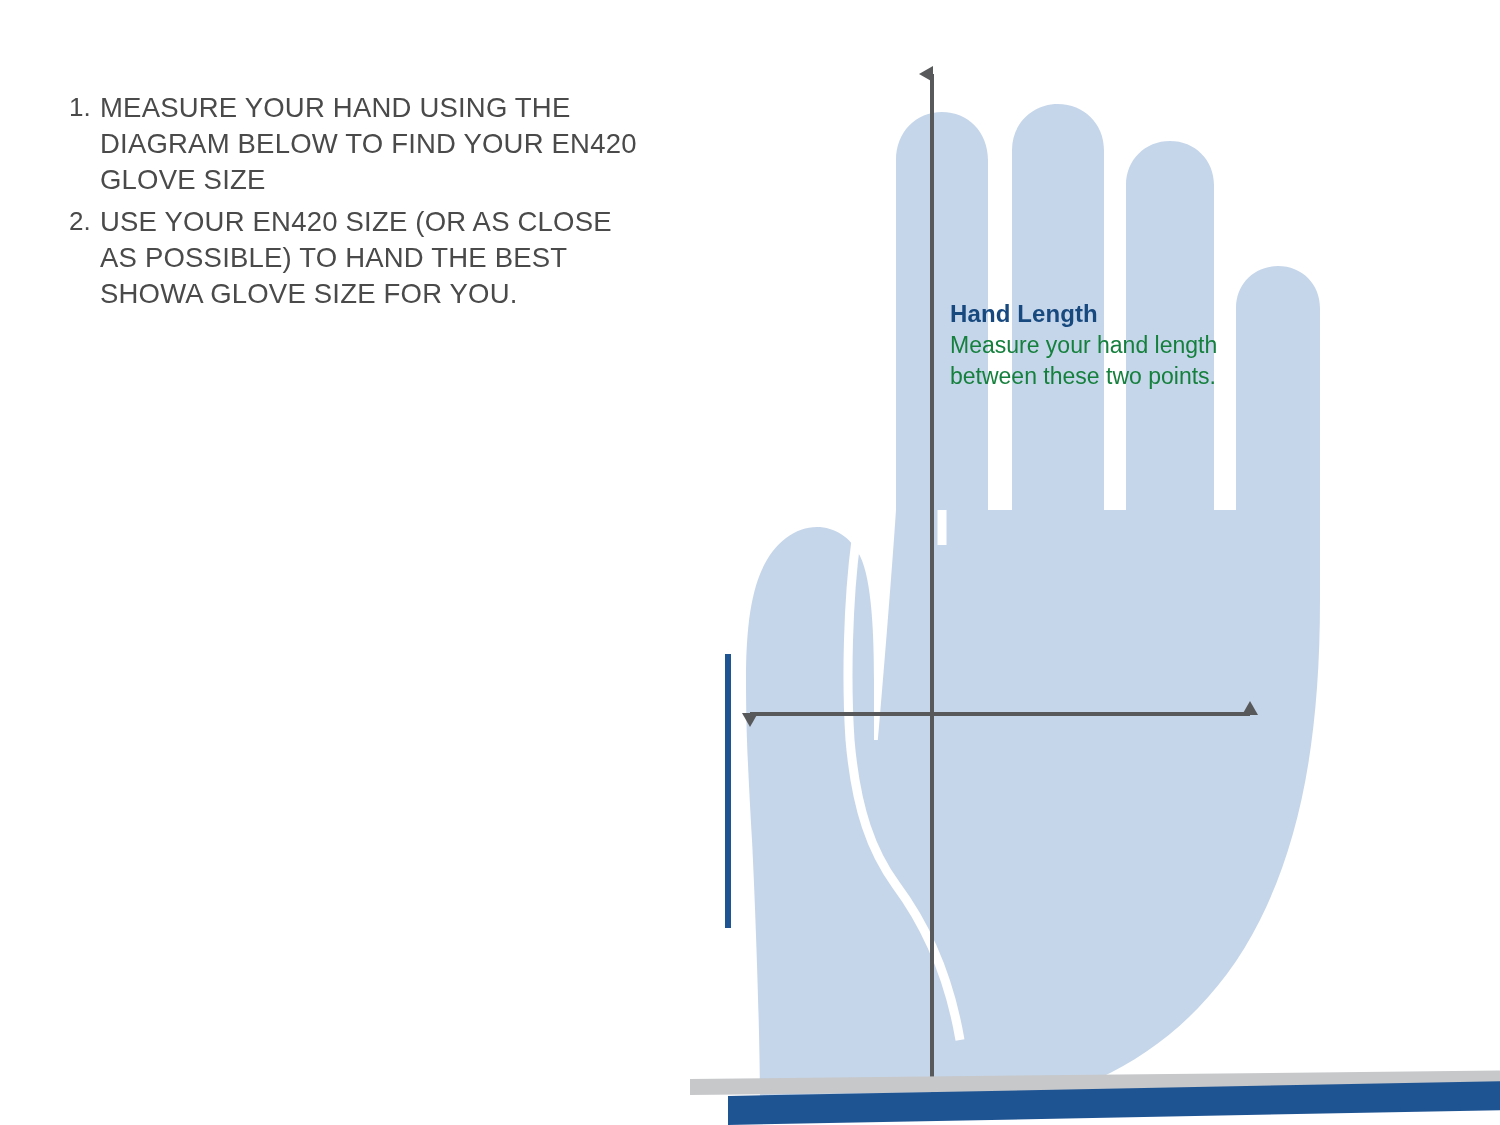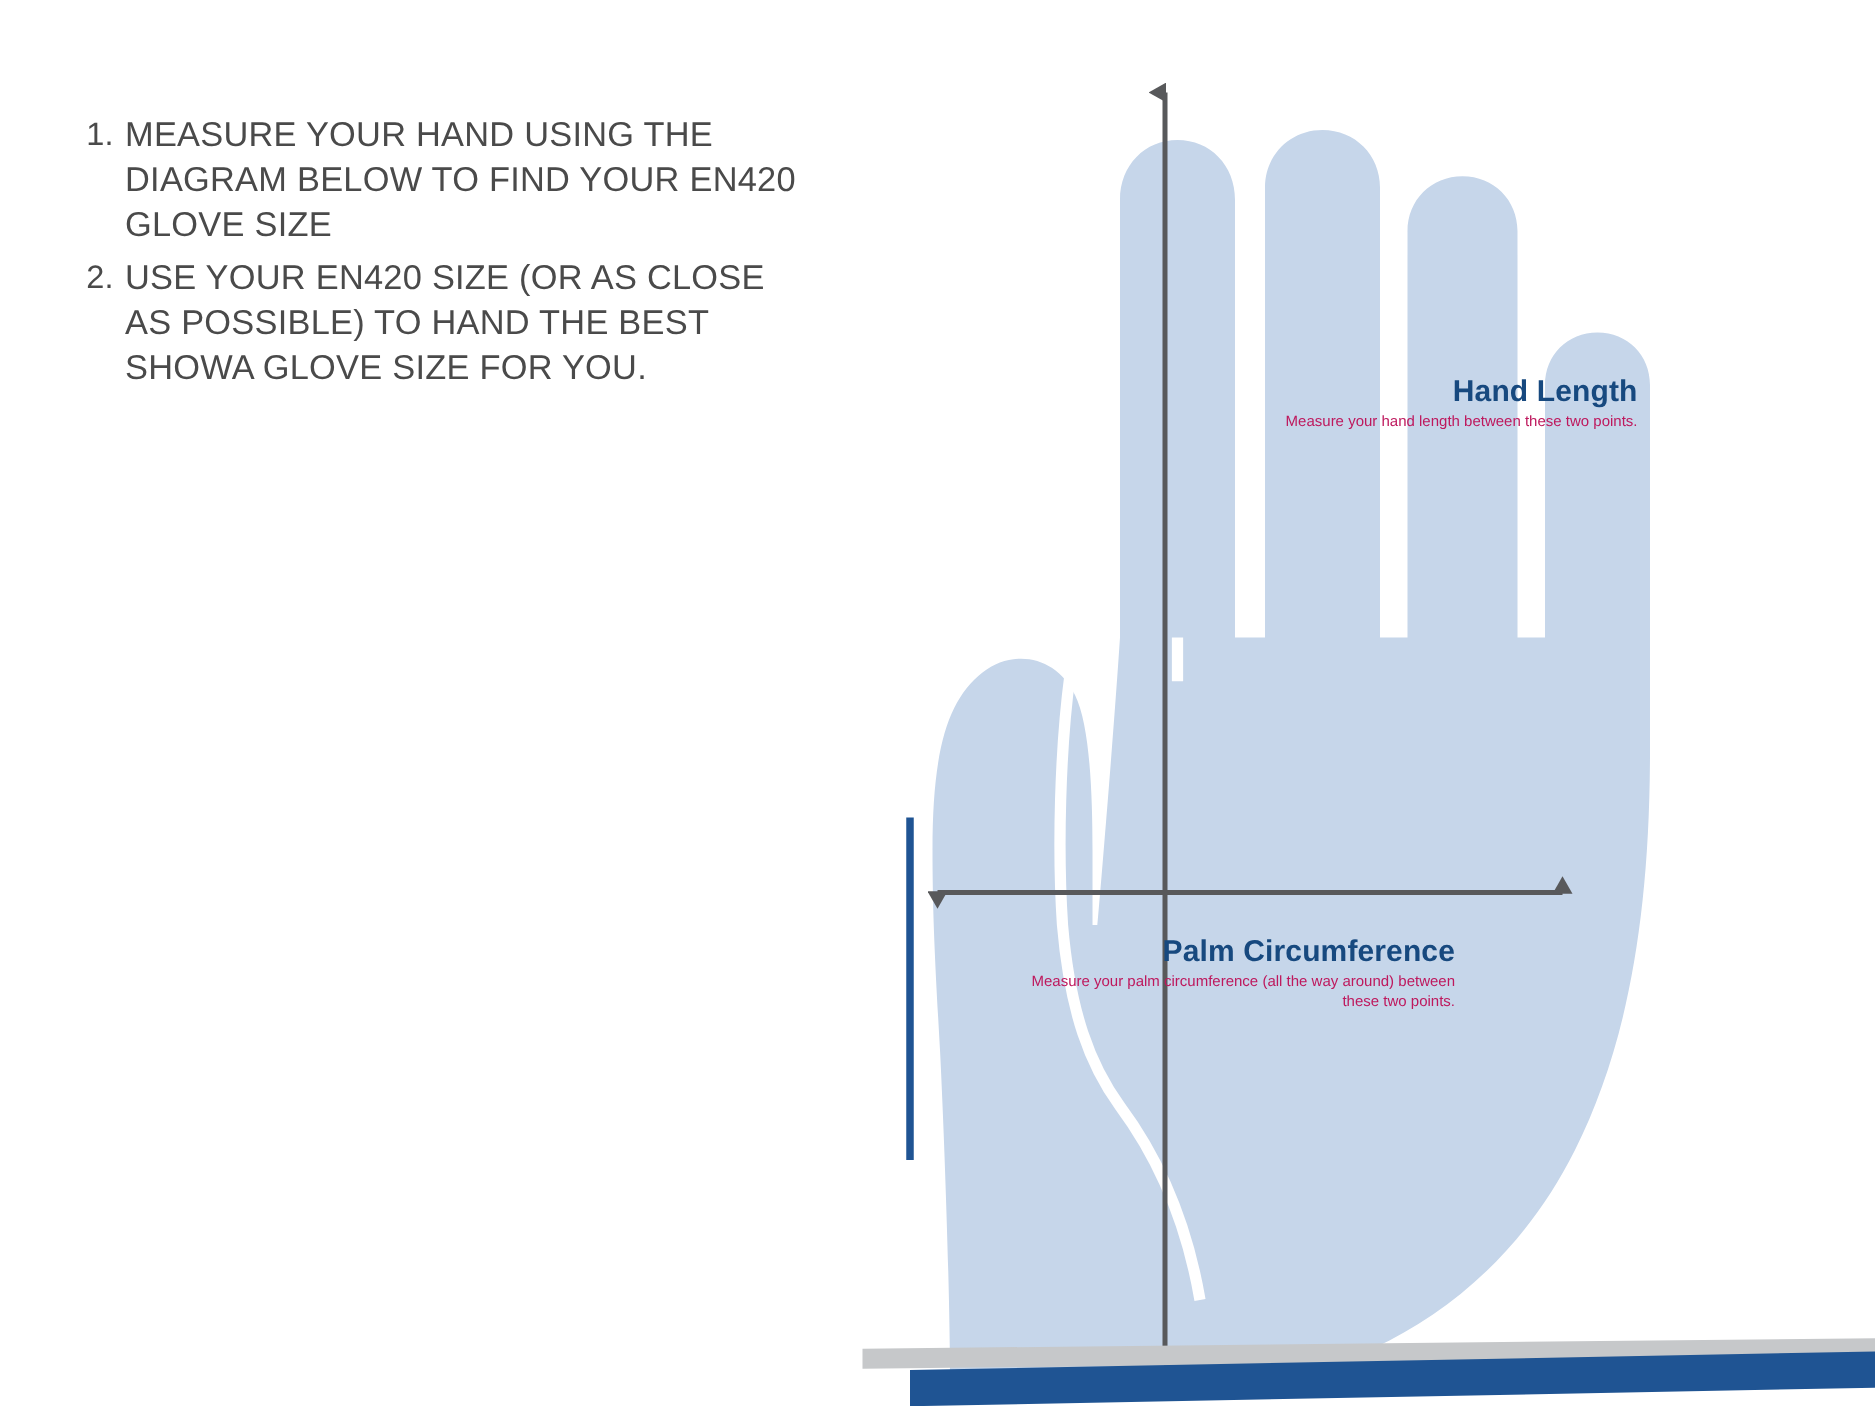--- a/index.html
+++ b/index.html
@@ -74,32 +74,32 @@
     left: 728px;
     top: 1096px;
     width: 772px;
     height: 29px;
     background: #1f5493;
     transform: skewY(-1.1deg);
     transform-origin: left top;
   }
 
   
-  .callout { position: absolute; text-align: right; }
+  .callout { position: absolute; }
   .callout .c-title {
     color: #17497f;
     font-size: 24px;
     font-weight: bold;
     letter-spacing: 0.1px;
     margin: 0 0 2px 0;
     white-space: nowrap;
   }
   .callout .c-body {
-    color: #be185d;
-    font-size: 12px;
+    color: #15803d;
+    font-size: 23px;
     line-height: 1.33;
     margin: 0;
   }
   #callout-hand-length {
     left: 950px;
     top: 300px;
     width: 360px;
   }
   #callout-palm-circ {
     left: 794px;
@@ -188,21 +188,17 @@
         <line x1="168" y1="614" x2="168" y2="888" stroke="#1f5493" stroke-width="6"></line>
       </g>
     </svg>
   </div>
 
   <div class="callout" id="callout-hand-length">
     <p class="c-title">Hand Length</p>
     <p class="c-body">Measure your hand length between these two points.</p>
   </div>
 
-  <div class="callout" id="callout-palm-circ">
-    <p class="c-title">Palm Circumference</p>
-    <p class="c-body">Measure your palm circumference (all the way around) between these two points.</p>
-  </div>
 
   <div id="band-grey"></div>
   <div id="band-blue"></div>
 
 </div>
 
 </body></html>

